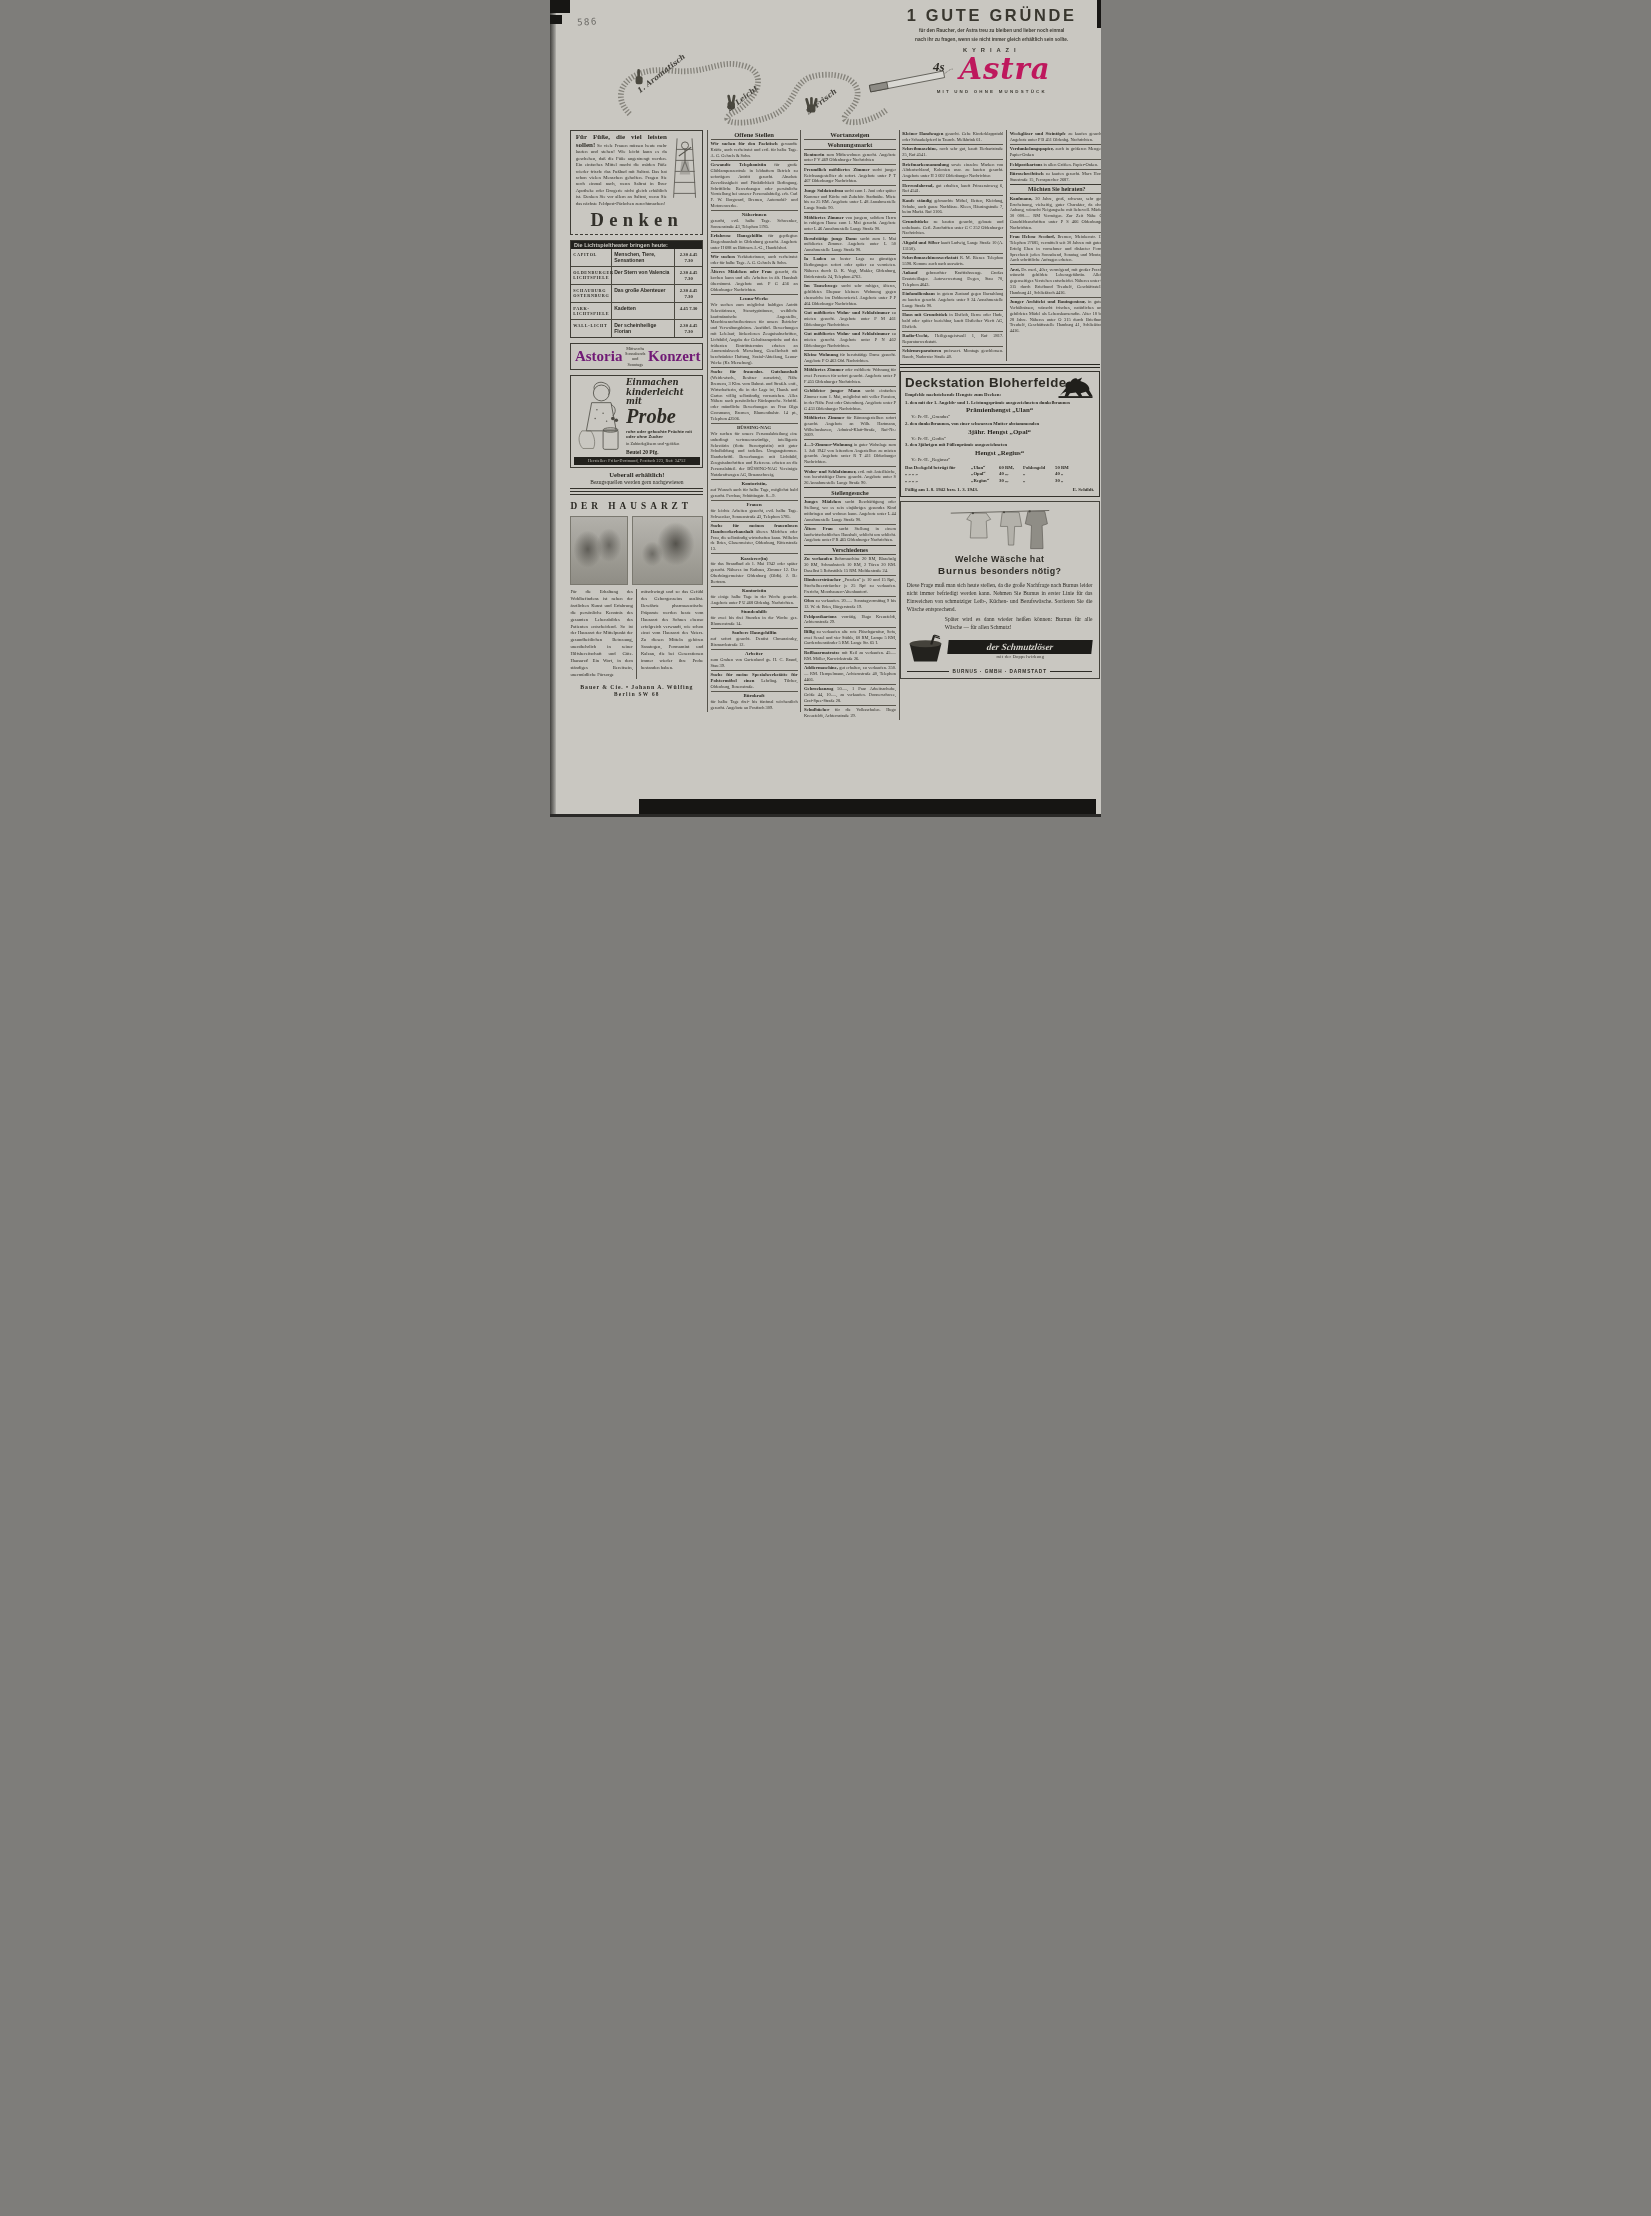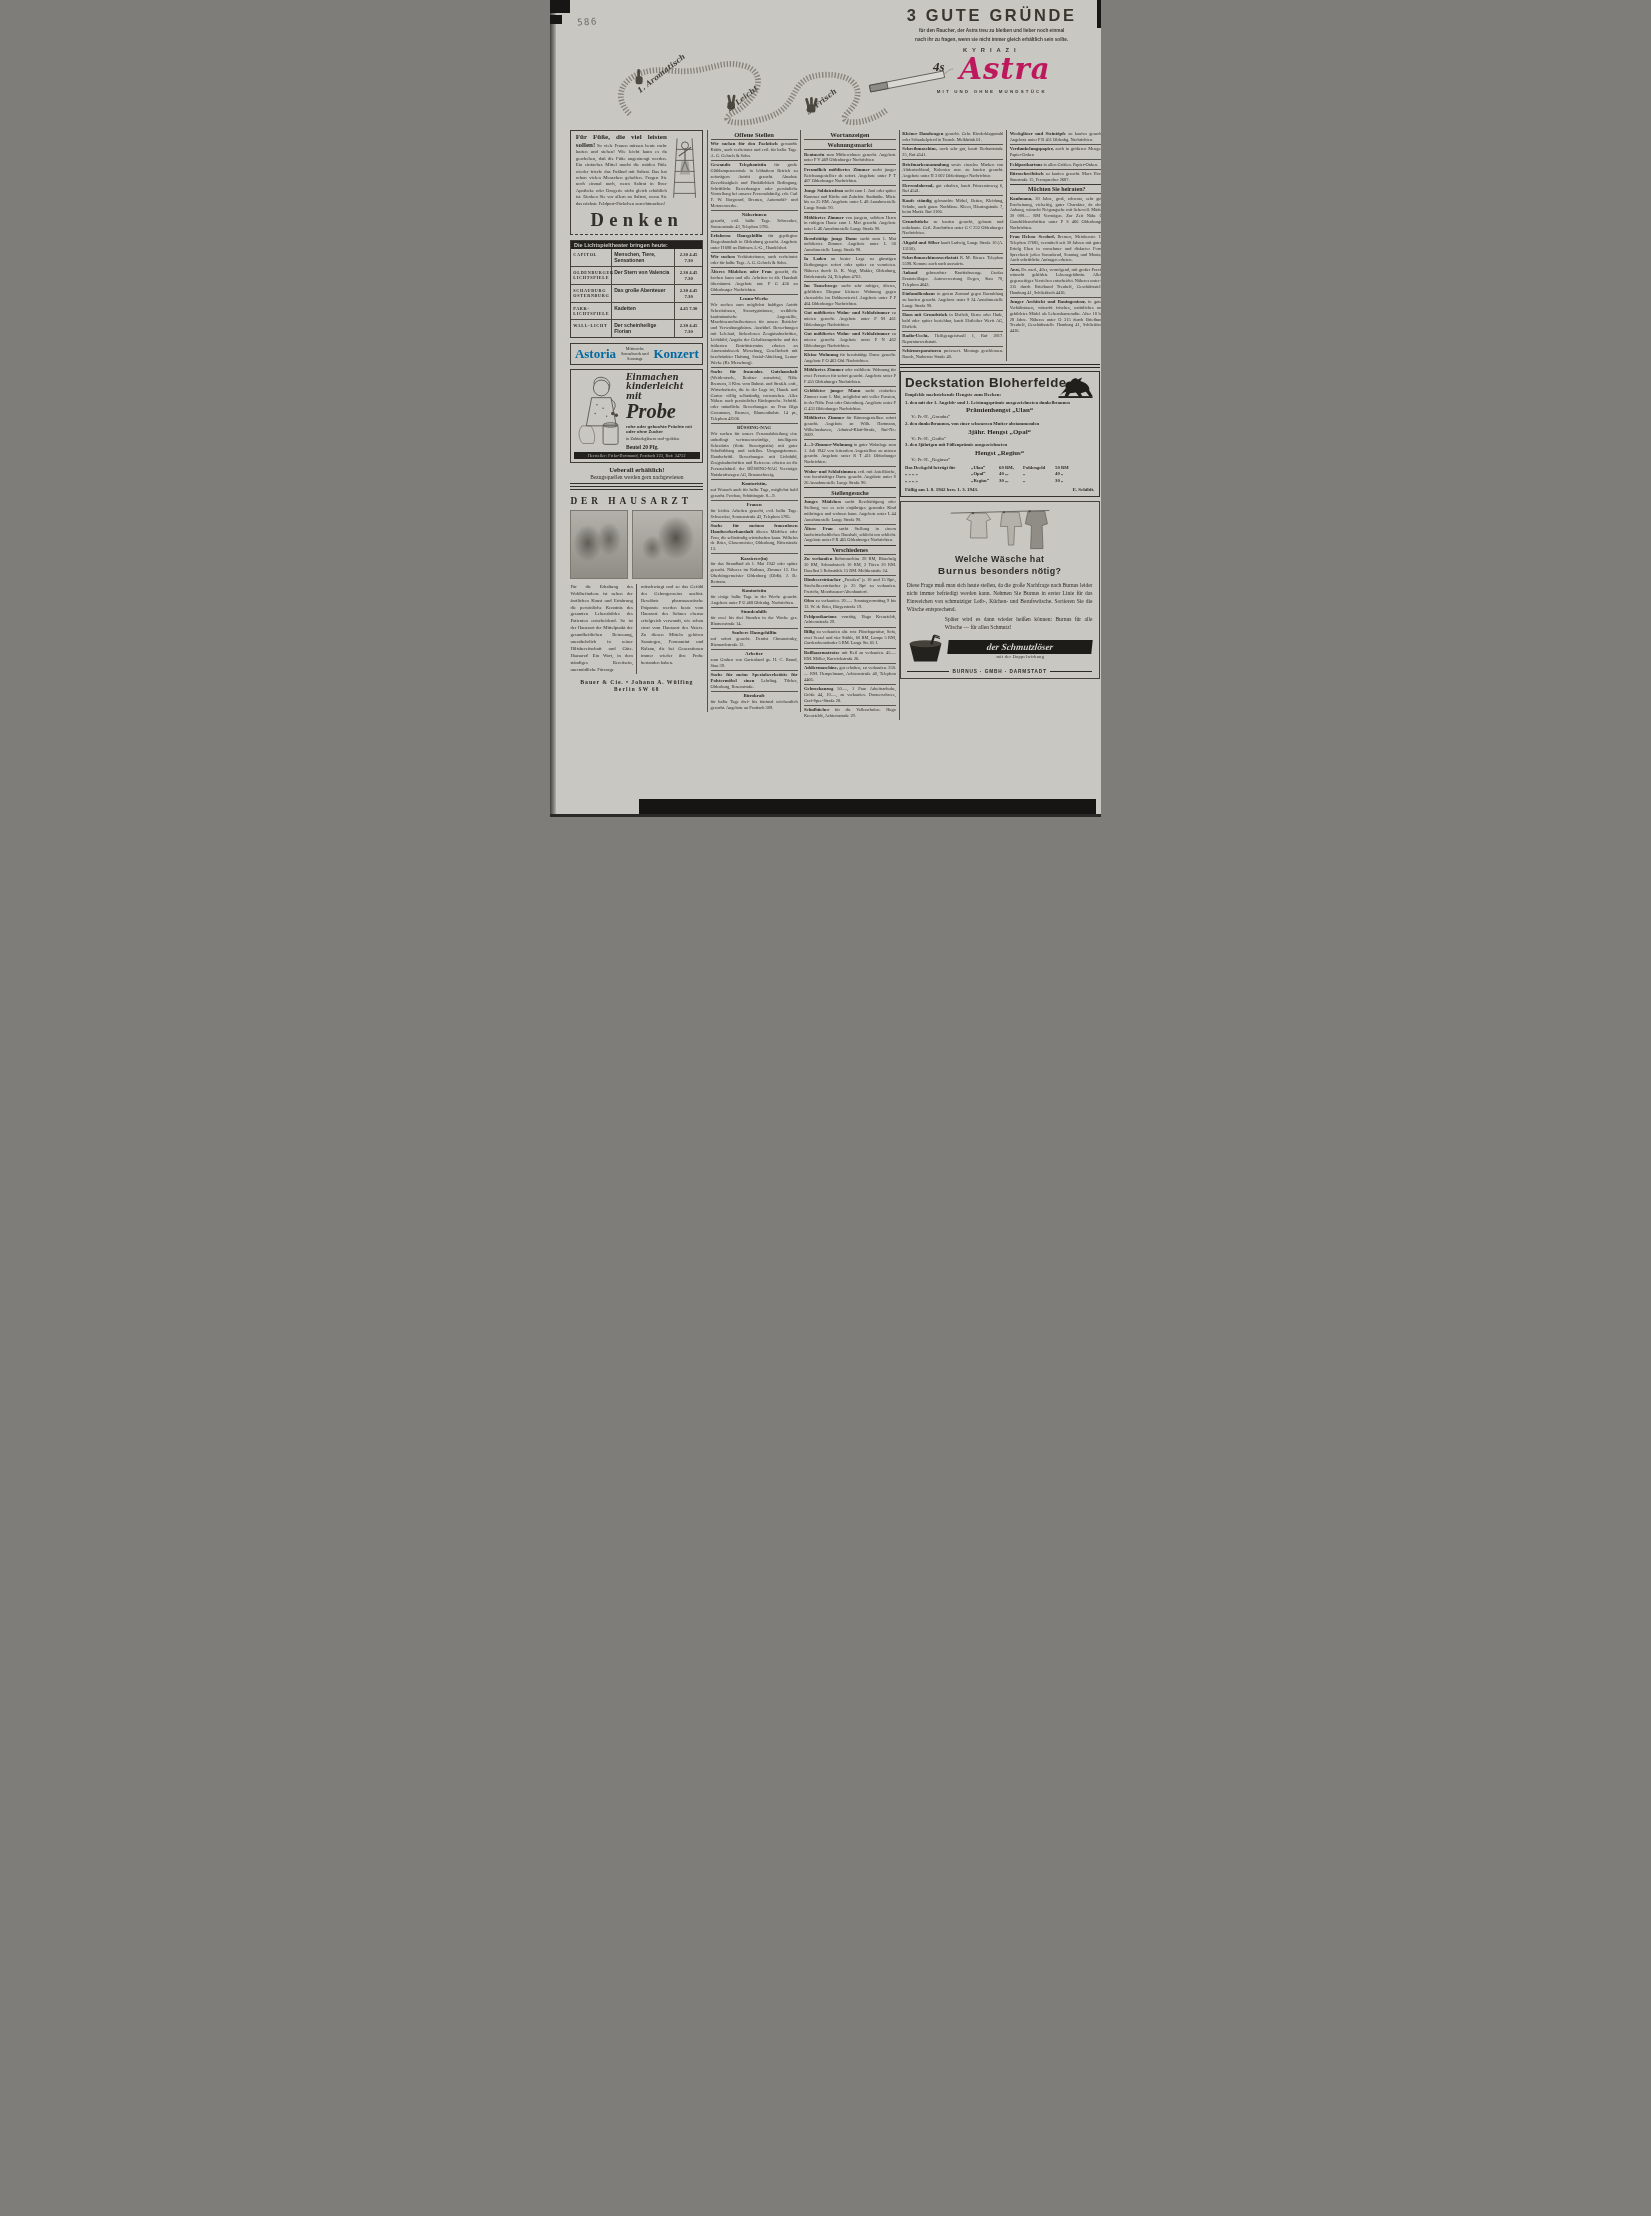--- a/index.html
+++ b/index.html
@@ -81,21 +81,21 @@
   .cine-row:first-of-type{border-top:none;}
   .cine-theater{font-weight:bold;font-size:4.2px;letter-spacing:0.7px;padding:2.7px 1.8px;
                 border-right:0.4px solid #4a483f;line-height:5.3px;}
   .cine-film{font-family:"Liberation Sans",sans-serif;font-weight:bold;font-size:5.1px;
              padding:2.7px 1.8px;border-right:0.4px solid #4a483f;line-height:5.8px;}
   .cine-times{font-weight:bold;font-size:4.7px;padding:2.7px 0.9px;text-align:center;line-height:5.8px;}
 
   
   .astoria{border:0.9px solid #3e3c35;display:flex;align-items:center;gap:2.7px;
            justify-content:space-between;padding:2.2px 3.5px;margin-bottom:4.4px;}
-  .astoria-name,.astoria-word{font-weight:bold;font-size:13px;color:#0369a1;}
+  .astoria-name,.astoria-word{font-weight:bold;font-size:15px;color:#701a75;}
   .astoria-mid{font-size:4.2px;text-align:center;line-height:5.3px;width:38px;}
 
   
   .friko{border:1.3px double #3e3c35;padding:2.7px;margin-bottom:2.7px;position:relative;}
   .friko-top{display:flex;}
   .friko-art{width:52px;height:74px;flex:none;}
   .friko-right{flex:1;text-align:left;}
   .friko-script{font-style:italic;font-size:8.4px;line-height:9.3px;font-weight:bold;
                 font-family:"DejaVu Serif",serif;}
   .friko-brand{font-weight:bold;font-style:italic;font-size:20.4px;line-height:21px;color:#2e2c26;}
@@ -200,21 +200,21 @@
           <rect x="9" y="17" width="19" height="18" rx="5" fill="#4a483f"></rect>
           <rect x="7" y="2" width="6" height="20" rx="3" fill="#4a483f" transform="rotate(-16 10 12)"></rect>
           <rect x="16" y="0" width="6" height="21" rx="3" fill="#4a483f"></rect>
           <rect x="25" y="2" width="6" height="20" rx="3" fill="#4a483f" transform="rotate(14 28 12)"></rect>
         </svg>
         <span class="rlabel">3. Frisch</span>
       </div>
     </div>
 
     <div class="astra">
-      <div class="astra-headline">3 GUTE GRÜNDE</div>
+      <div class="astra-headline">1 GUTE GRÜNDE</div>
       <div class="astra-sub">für den Raucher, der Astra treu zu bleiben und lieber noch einmal</div>
       <div class="astra-sub">nach ihr zu fragen, wenn sie nicht immer gleich erhältlich sein sollte.</div>
       <div class="astra-kyriazi">KYRIAZI</div>
       <div class="astra-brandrow">
         <svg class="astra-cig" viewBox="0 0 210 60">
           <g transform="rotate(-11 105 30)">
             <rect x="14" y="24" width="170" height="15" fill="#d9d8d3" stroke="#3b3933" stroke-width="1.5"></rect>
             <rect x="14" y="24" width="40" height="15" fill="#8d8b85" stroke="#3b3933" stroke-width="1.5"></rect>
             <path d="M186,30 C196,26 200,22 206,24" fill="none" stroke="#6f6d66" stroke-width="2" stroke-dasharray="2 2"></path>
           </g>

